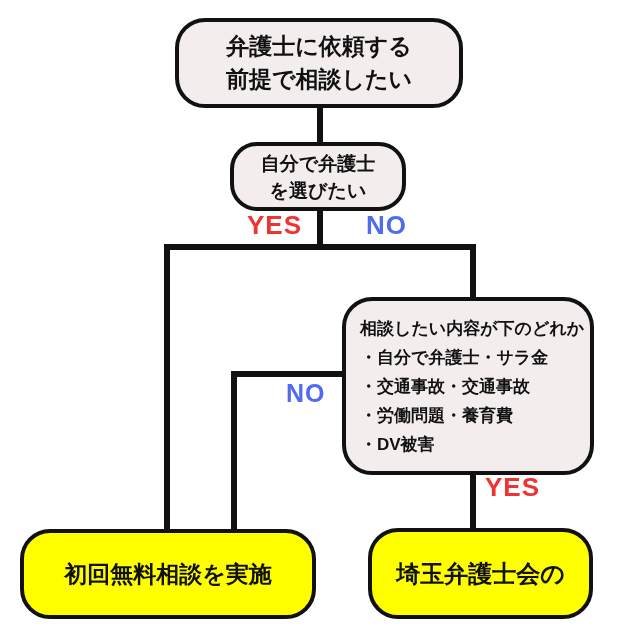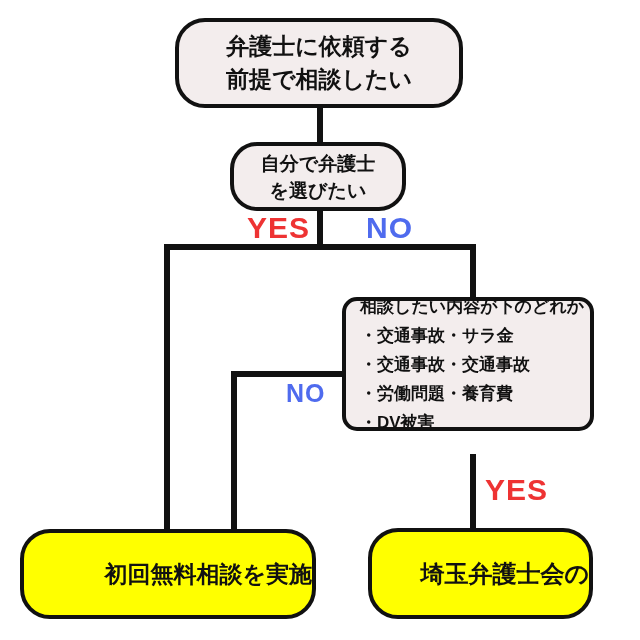--- a/index.html
+++ b/index.html
@@ -16,38 +16,38 @@
     position:relative;width:640px;height:640px;overflow:hidden;
     background:var(--canvas-bg);
   }
   .node{
     position:absolute;box-sizing:border-box;
     background:var(--node-fill);
     border:4px solid var(--line-color);
     display:flex;flex-direction:column;justify-content:center;align-items:center;
     font-weight:bold;color:#111;text-align:center;
   }
-  .node.result{background:var(--result-fill);align-items:flex-end;}
+  .node.result{background:var(--result-fill);}
   #node-start{left:175px;top:18px;width:288px;height:90px;border-radius:30px;font-size:23px;line-height:33px;}
   #node-choose{left:230px;top:142px;width:176px;height:69px;border-radius:27px;font-size:19px;line-height:27px;}
-  #node-topics{left:342px;top:297px;width:252px;height:134px;border-radius:15px;font-size:17px;line-height:29px;align-items:stretch;text-align:left;justify-content:center;}
+  #node-topics{left:342px;top:297px;width:252px;height:178px;border-radius:30px;font-size:17px;line-height:29px;align-items:stretch;text-align:left;justify-content:center;}
   #node-topics > div{padding-left:14px;white-space:nowrap;}
   #node-private{left:20px;top:529px;width:296px;height:90px;border-radius:30px;font-size:23px;line-height:33px;}
   #node-saitama{left:368px;top:528px;width:225px;height:91px;border-radius:30px;font-size:24px;line-height:34px;}
   .node > div{white-space:nowrap;}
   .line{position:absolute;background:var(--line-color);}
   #l-start-choose{left:317px;top:104px;width:6px;height:42px;}
   #l-choose-stem{left:317px;top:207px;width:6px;height:40px;}
   #l-split-bar{left:164px;top:244px;width:312px;height:6px;}
   #l-yes-down{left:164px;top:244px;width:6px;height:290px;}
   #l-no-down{left:470px;top:244px;width:6px;height:58px;}
   #l-topics-no-h{left:231px;top:371px;width:114px;height:6px;}
   #l-topics-no-v{left:231px;top:371px;width:6px;height:163px;}
   #l-topics-yes{left:470px;top:454px;width:6px;height:78px;}
-  .lbl{position:absolute;font-weight:bold;font-size:30px;line-height:1.1;letter-spacing:1px;}
+  .lbl{position:absolute;font-weight:bold;font-size:26px;line-height:1.1;letter-spacing:1px;}
   .lbl.yes{color:var(--yes-color);}
   .lbl.no{color:var(--no-color);}
   #label-yes-choose{left:247px;top:211px;}
   #label-no-choose{left:366px;top:211px;}
   #label-no-topics{left:286px;top:380px;font-size:25px;}
   #label-yes-topics{left:485px;top:473px;}
 </style>
 </head>
 <body>
 
@@ -67,21 +67,21 @@
     <div>前提で相談したい</div>
   </div>
 
   <div class="node" id="node-choose">
     <div>自分で弁護士</div>
     <div>を選びたい</div>
   </div>
 
   <div class="node" id="node-topics">
     <div>相談したい内容が下のどれか</div>
-    <div>・交通事故・サラ金</div>
+    <div>・自分で弁護士・サラ金</div>
     <div>・交通事故・交通事故</div>
     <div>・労働問題・養育費</div>
     <div>・DV被害</div>
   </div>
 
   <div class="node result" id="node-private">
     <div>初回無料相談を実施</div>
   </div>
 
   <div class="node result" id="node-saitama">

